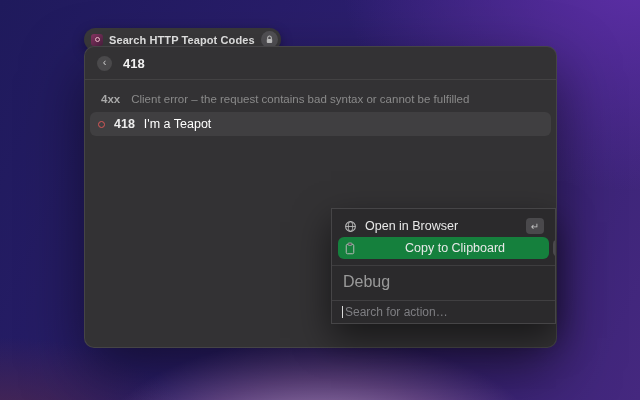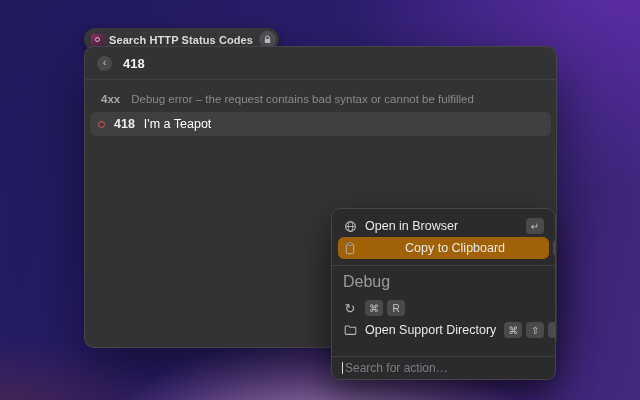--- a/index.html
+++ b/index.html
@@ -57,31 +57,31 @@
     margin:7px 5px 0 5px; height:24px; border-radius:6px;
     display:flex; align-items:center; gap:9px; padding:0 8px;
   }
   .list-item.selected { background:#403f41; }
   .status-ring { width:7px; height:7px; border:1.8px solid #d95757; border-radius:50%; flex:none; }
   .li-code { color:#ededed; font-size:12.5px; font-weight:700; }
   .li-title { color:#ffffff; font-size:12.5px; }
 
   
   .panel {
-    position:absolute; left:331px; top:208px; width:225px; height:172px;
+    position:absolute; left:331px; top:208px; width:225px; height:116px;
     background:#2b2a2c; border:1px solid rgba(255,255,255,0.13);
-    border-radius:9px; box-shadow:0 14px 34px rgba(0,0,0,0.55);
+    border-radius:0; box-shadow:0 14px 34px rgba(0,0,0,0.55);
     overflow:hidden;
   }
   .ap-list { position:absolute; top:0; left:0; right:0; bottom:23px; overflow:hidden; padding-top:6px; }
   .ap-item {
     height:22px; margin:0 6px; border-radius:6px;
     display:flex; align-items:center; gap:8px; padding:0 5px;
   }
-  .ap-item.selected { background:#a16207;gap:48px; }
+  .ap-item.selected { background:#15803d;gap:48px; }
   .ap-icon { width:14px; display:flex; align-items:center; justify-content:center; color:#b9b9b9; font-size:13px; flex:none; }
   .ap-label { color:#e8e8e8; font-size:12.5px; flex:1; white-space:nowrap; }
   .keys { display:flex; gap:4px; }
   .key {
     min-width:18px; height:16px; padding:0 3px; border-radius:4px; background:#4a494c;
     color:#c2c2c2; font-size:10px; display:flex; align-items:center; justify-content:center;
   }
   .ap-divider { height:1px; background:rgba(255,255,255,0.09); margin:6px 0 5px 0; }
   .ap-section-label { color:#9a9a9a; font-size:16px; padding:2px 11px 6px 11px; }
   .ap-search {
@@ -95,37 +95,37 @@
 </style>
 </head>
 <body>
 
 <div class="bg"></div>
 
 <div class="pill">
   <span class="pill-icon">
       <i></i>
     </span>
-  <span class="pill-title">Search HTTP Status Codes</span>
+  <span class="pill-title">Search HTTP Teapot Codes</span>
   <span class="pill-lock">
     <svg width="9" height="9" viewBox="0 0 10 10">
         <path d="M3 4.4 V3.2 a2 2 0 0 1 4 0 V4.4" fill="none" stroke="#c9c9c9" stroke-width="1.2"></path>
         <rect x="2" y="4.4" width="6" height="4.4" rx="1" fill="#c9c9c9"></rect>
       </svg>
   </span>
 </div>
 
 <div class="window">
   <div class="win-header">
     <div class="back-btn">‹</div>
     <div class="query">418</div>
   </div>
   <div class="section-row">
     <span class="section-code">4xx</span>
-    <span class="section-desc">Debug error – the request contains bad syntax or cannot be fulfilled</span>
+    <span class="section-desc">Client error – the request contains bad syntax or cannot be fulfilled</span>
   </div>
   <div class="list-item selected">
     <span class="status-ring"></span>
     <span class="li-code">418</span>
     <span class="li-title">I'm a Teapot</span>
   </div>
 </div>
 
 <div class="panel">
   <div class="ap-list">

